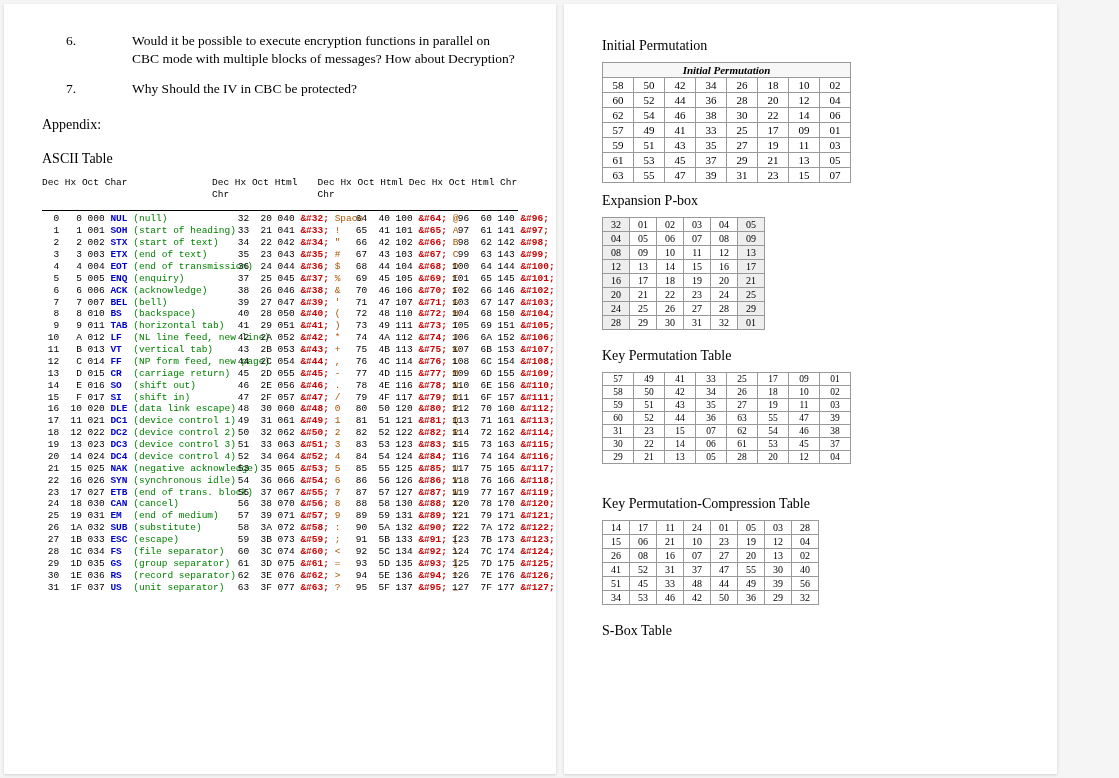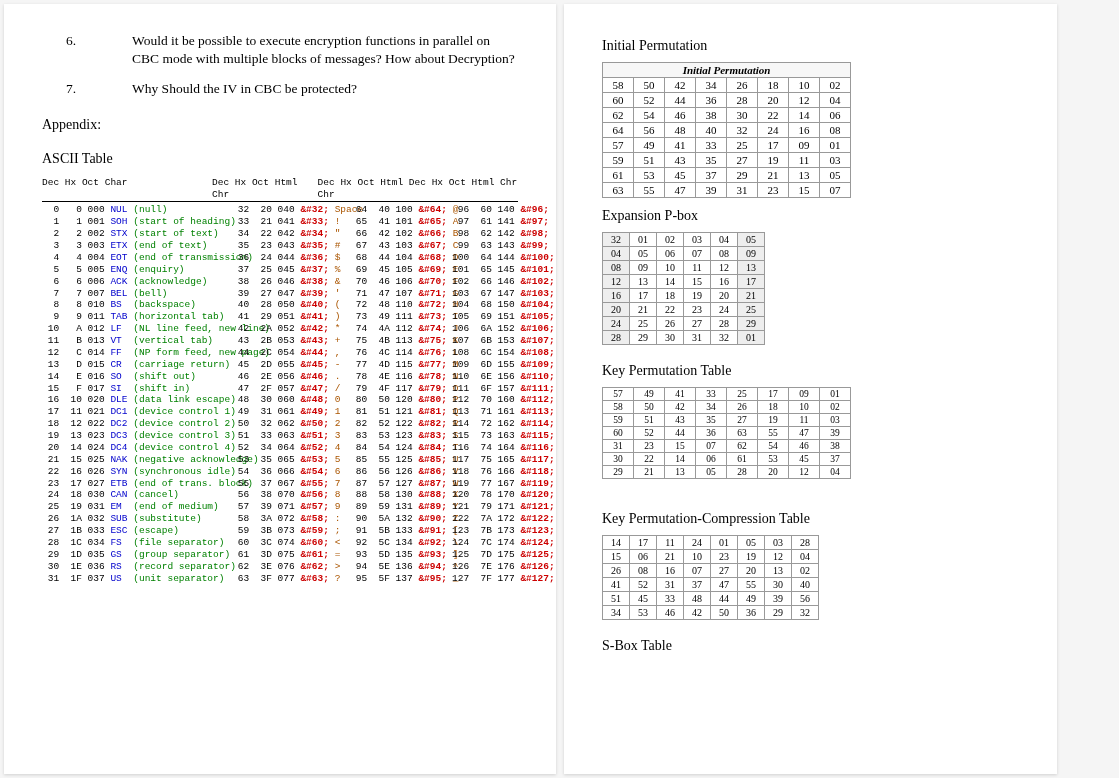--- a/index.html
+++ b/index.html
@@ -27,33 +27,33 @@
     margin: 0 0 12px 24px;
     font-size: 13.5px;
     line-height: 1.35;
   }
   .q-item .num { width: 22px; flex: 0 0 22px; }
   .q-item .txt { flex: 1; margin-left: 44px; }
 
   .section { font-size: 14px; margin: 18px 0 10px; font-family: Liberation Serif, serif; }
 
   .ascii-wrap { font-family: Consolas, "Courier New", monospace; font-size: 9.5px; line-height: 1.25; }
-  .ascii-head { border-bottom: 1px solid #000; padding-bottom: 1px; margin-bottom: 2px;
+  .ascii-head { border-bottom: 1px solid #000; padding-bottom: 10px; margin-bottom: 2px;
                 display:flex; }
   .ascii-head > div { }
   .ascii-cols { display:flex; }
   .ascii-col { }
   .ascii-row { white-space: pre; }
 
   .c0 { width: 190px; }
   .c1 { width: 118px; }
   .c2 { width: 102px; }
   .c3 { width: 122px; }
 
-  .blue { color:#0000cc; }
+  .blue { color:#0000cc;font-weight:bold; }
   .red  { color:#cc0000; font-weight:bold;}
   .green{ color:#008000; }
   .brown{ color:#aa5500; }
 
   
   .h3 { font-size: 14px; margin: 6px 0 8px; }
   table.perm { border-collapse: collapse; font-size: 11px; font-family:"Times New Roman",serif; }
   table.perm td, table.perm th {
     border: 1px solid #999;
     padding: 1px 6px;
@@ -267,30 +267,20 @@
           <td>62</td>
           <td>54</td>
           <td>46</td>
           <td>38</td>
           <td>30</td>
           <td>22</td>
           <td>14</td>
           <td>06</td>
         </tr>
         <tr>
-          <td>64</td>
-          <td>56</td>
-          <td>48</td>
-          <td>40</td>
-          <td>32</td>
-          <td>24</td>
-          <td>16</td>
-          <td>08</td>
-        </tr>
-        <tr>
           <td>57</td>
           <td>49</td>
           <td>41</td>
           <td>33</td>
           <td>25</td>
           <td>17</td>
           <td>09</td>
           <td>01</td>
         </tr>
         <tr>

